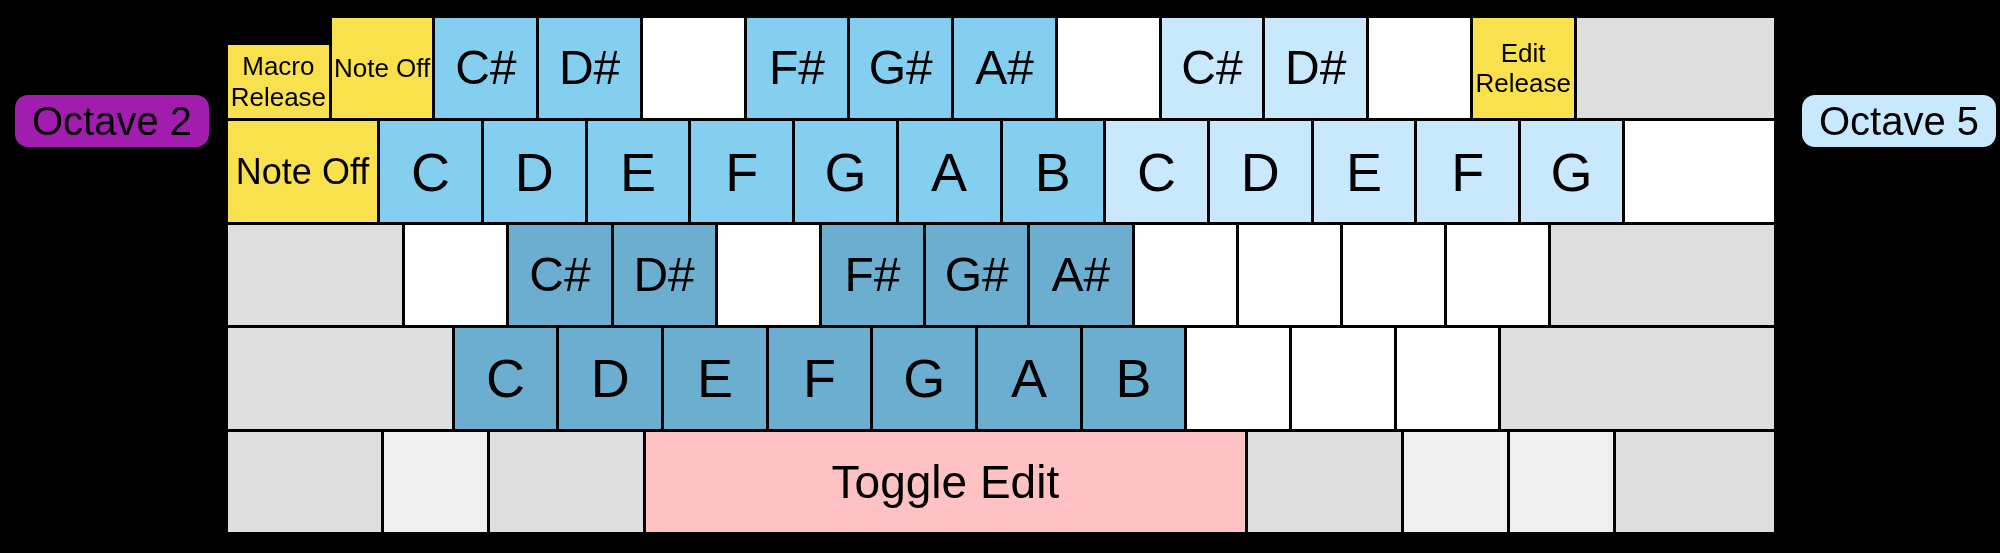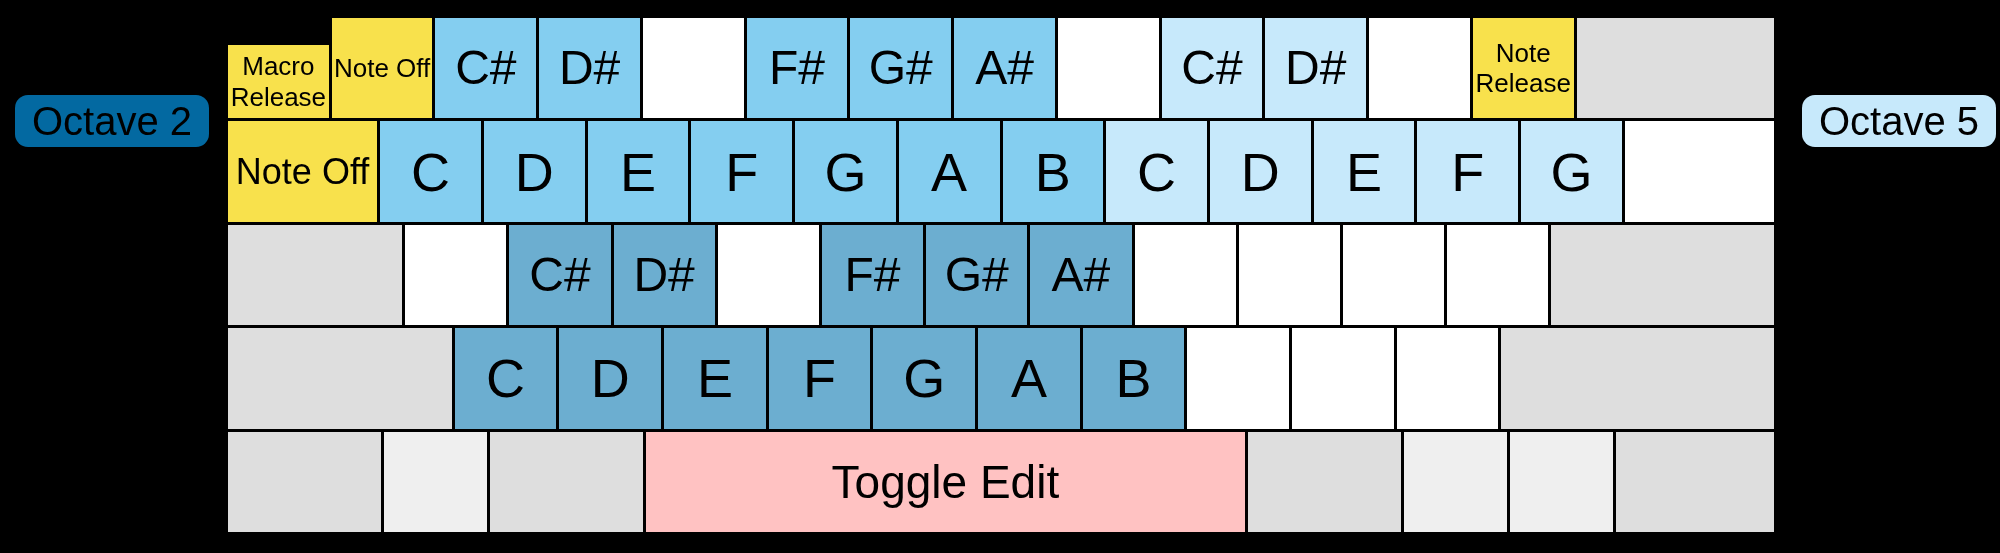--- a/index.html
+++ b/index.html
@@ -57,21 +57,21 @@
     position:absolute;
     height:52px;
     display:flex;
     align-items:center;
     padding:0 17px;
     border-radius:13px;
     font-size:40px;
     color:#000;
     white-space:nowrap;
   }
-  .pill-oct2{left:15px;top:95px;background:#0369a1;}
+  .pill-oct2{left:15px;top:95px;background:#a21caf;}
   .pill-oct1{left:15px;top:302px;background:#6CAED0;}
   .pill-oct3{left:1802px;top:95px;background:#C7E9FB;}
 </style>
 </head>
 <body>
 
 <div class="stage">
   <div class="pill pill-oct2">Octave 2</div>
   <div class="pill pill-oct3">Octave 5</div>
   <div class="keyboard" id="keyboard">
@@ -100,21 +100,21 @@
         </div>
         <div class="key t-blank fs-note" style="flex: 1 1 0px;"></div>
         <div class="key t-octave3 fs-sharp" style="flex: 1 1 0px;">
           <span>C#</span>
         </div>
         <div class="key t-octave3 fs-sharp" style="flex: 1 1 0px;">
           <span>D#</span>
         </div>
         <div class="key t-blank fs-note" style="flex: 1 1 0px;"></div>
         <div class="key t-function fs-small" style="flex: 1 1 0px;">
-          <span>Note Release</span>
+          <span>Edit Release</span>
         </div>
         <div class="key t-mod fs-note" style="flex: 2 1 0px;"></div>
       </div>
       <div class="krow">
         <div class="key t-function fs-mid" style="flex: 1.5 1 0px;">
           <span>Note Off</span>
         </div>
         <div class="key t-octave2 fs-note" style="flex: 1 1 0px;">
           <span>C</span>
         </div>

